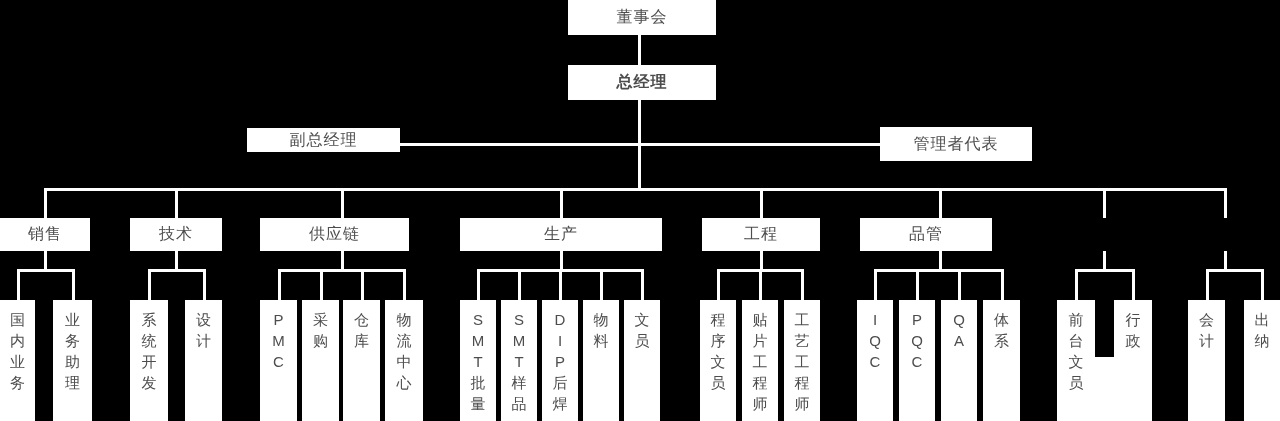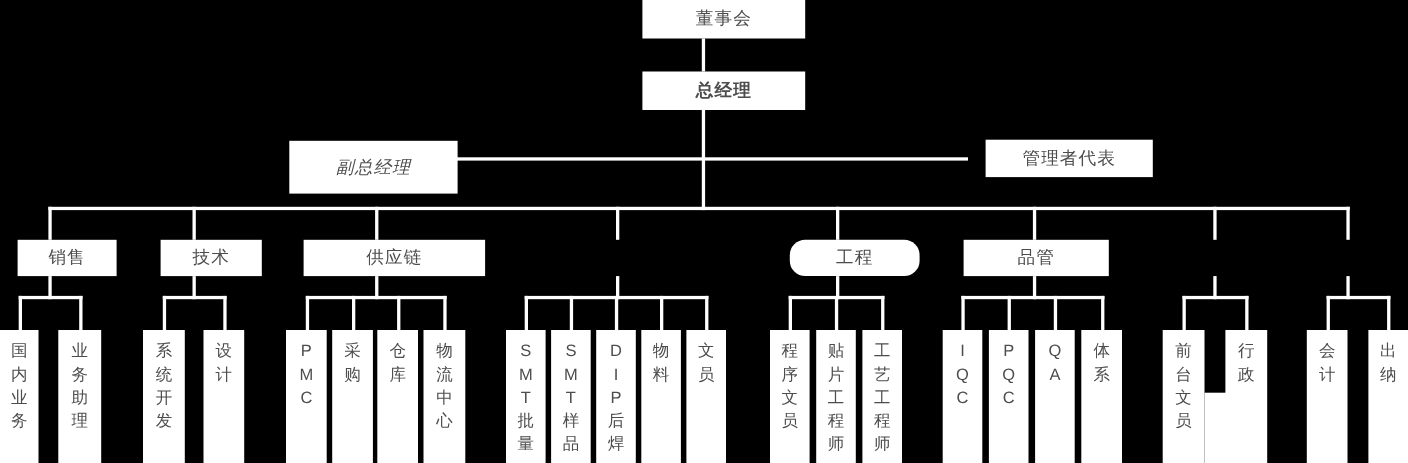--- a/index.html
+++ b/index.html
@@ -4,21 +4,21 @@
 <style>
   html,body{margin:0;padding:0;background:#000;}
   #chart{
     position:relative;width:1280px;height:421px;overflow:hidden;
     background:var(--bg,#000000);
     font-family:"Liberation Sans","DejaVu Sans",sans-serif;
   }
   .node{
     position:absolute;background:var(--fill,#ffffff);color:var(--txt,#4d4d4d);
     display:flex;align-items:center;justify-content:center;
-    font-size:16px;letter-spacing:1px;margin-left:16px;
+    font-size:16px;letter-spacing:1px;
   }
   .vnode{
     position:absolute;background:var(--fill,#ffffff);color:var(--txt,#4d4d4d);
     display:flex;justify-content:center;font-size:15px;
   }
   .vnode span{
     display:block;white-space:pre;text-align:center;
     line-height:21px;padding-top:9px;
   }
   .line{position:absolute;background:var(--line,#ffffff);}
@@ -80,21 +80,21 @@
     <div class="line" style="left: 1205.5px; top: 269px; width: 58.5px; height: 3px;"></div>
     <div class="line" style="left: 1205.5px; top: 269px; width: 3px; height: 31px;"></div>
     <div class="line" style="left: 1261px; top: 269px; width: 3px; height: 31px;"></div>
     <div class="patch" style="left: 1095px; top: 357px; width: 20px; height: 64px;"></div>
     <div class="node" style="left: 568px; top: 0px; width: 148px; height: 35px;">
       <span>董事会</span>
     </div>
     <div class="node" style="left: 568px; top: 65px; width: 148px; height: 35px; font-weight: bold;">
       <span>总经理</span>
     </div>
-    <div class="node" style="left: 247px; top: 128px; width: 153px; height: 48px; font-style: italic;">
+    <div class="node" style="left: 247px; top: 128px; width: 153px; height: 24px;">
       <span>副总经理</span>
     </div>
     <div class="node" style="left: 0px; top: 218px; width: 90px; height: 33px;">
       <span>销售</span>
     </div>
     <div class="node" style="left: 880px; top: 127px; width: 152px; height: 34px;">
       <span>管理者代表</span>
     </div>
     <div class="vnode" style="left: 0px; top: 300px; width: 35px; height: 121px;">
       <span>国
@@ -114,41 +114,44 @@
     <div class="vnode" style="left: 130px; top: 300px; width: 38px; height: 121px;">
       <span>系
 统
 开
 发</span>
     </div>
     <div class="vnode" style="left: 185px; top: 300px; width: 37px; height: 121px;">
       <span>设
 计</span>
     </div>
-    <div class="node" style="left: 260px; top: 218px; width: 165px; height: 33px; justify-content: center;">
+    <div class="node" style="left: 260px; top: 218px; width: 149px; height: 33px; justify-content: center;">
       <span>供应链</span>
     </div>
     <div class="vnode" style="left: 260px; top: 300px; width: 37px; height: 121px;">
       <span>P
 M
 C</span>
     </div>
     <div class="vnode" style="left: 302px; top: 300px; width: 37px; height: 121px;">
       <span>采
 购</span>
     </div>
     <div class="vnode" style="left: 343px; top: 300px; width: 37px; height: 121px;">
       <span>仓
 库</span>
     </div>
     <div class="vnode" style="left: 385px; top: 300px; width: 38px; height: 121px;">
       <span>物
 流
 中
 心</span>
+    </div>
+    <div class="node" style="left: 460px; top: 218px; width: 202px; height: 33px;">
+      <span>生产</span>
     </div>
     <div class="vnode" style="left: 460px; top: 300px; width: 36px; height: 121px;">
       <span>S
 M
 T
 批
 量</span>
     </div>
     <div class="vnode" style="left: 501px; top: 300px; width: 36px; height: 121px;">
       <span>S
@@ -165,21 +168,21 @@
 焊</span>
     </div>
     <div class="vnode" style="left: 583px; top: 300px; width: 36px; height: 121px;">
       <span>物
 料</span>
     </div>
     <div class="vnode" style="left: 624px; top: 300px; width: 36px; height: 121px;">
       <span>文
 员</span>
     </div>
-    <div class="node" style="left: 702px; top: 218px; width: 118px; height: 33px; border-radius: 14px;">
+    <div class="node" style="left: 702px; top: 218px; width: 118px; height: 33px;">
       <span>工程</span>
     </div>
     <div class="vnode" style="left: 700px; top: 300px; width: 36px; height: 121px;">
       <span>程
 序
 文
 员</span>
     </div>
     <div class="vnode" style="left: 742px; top: 300px; width: 36px; height: 121px;">
       <span>贴

